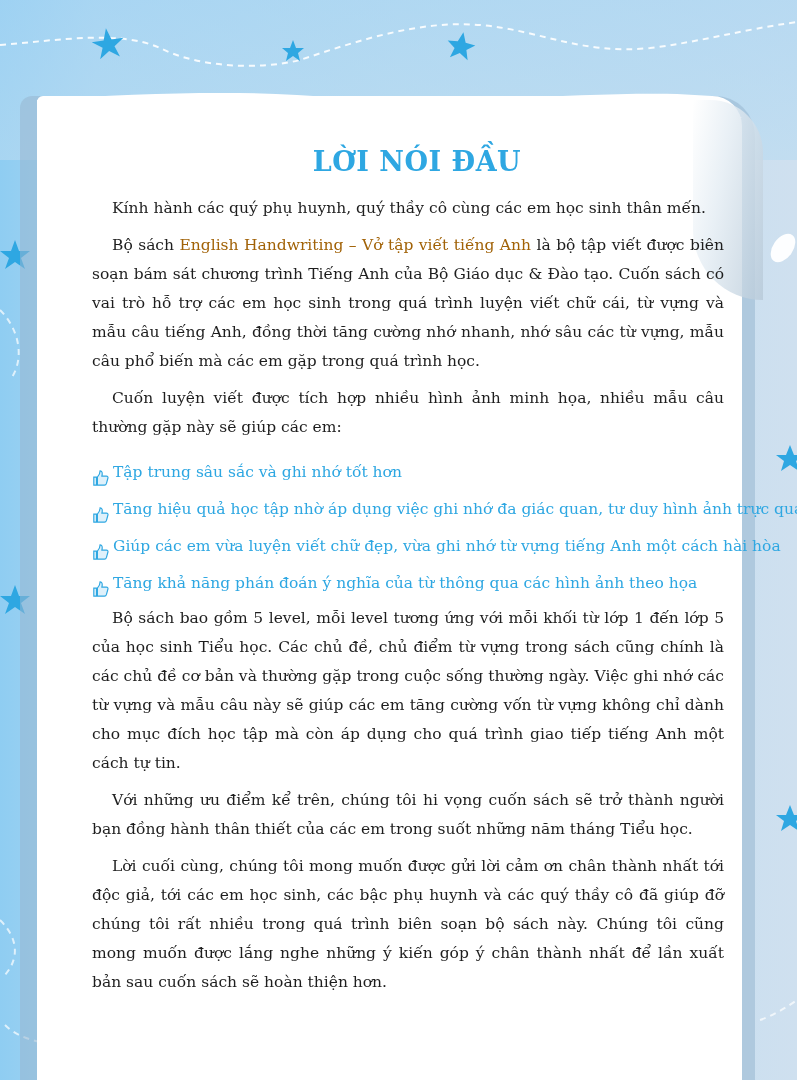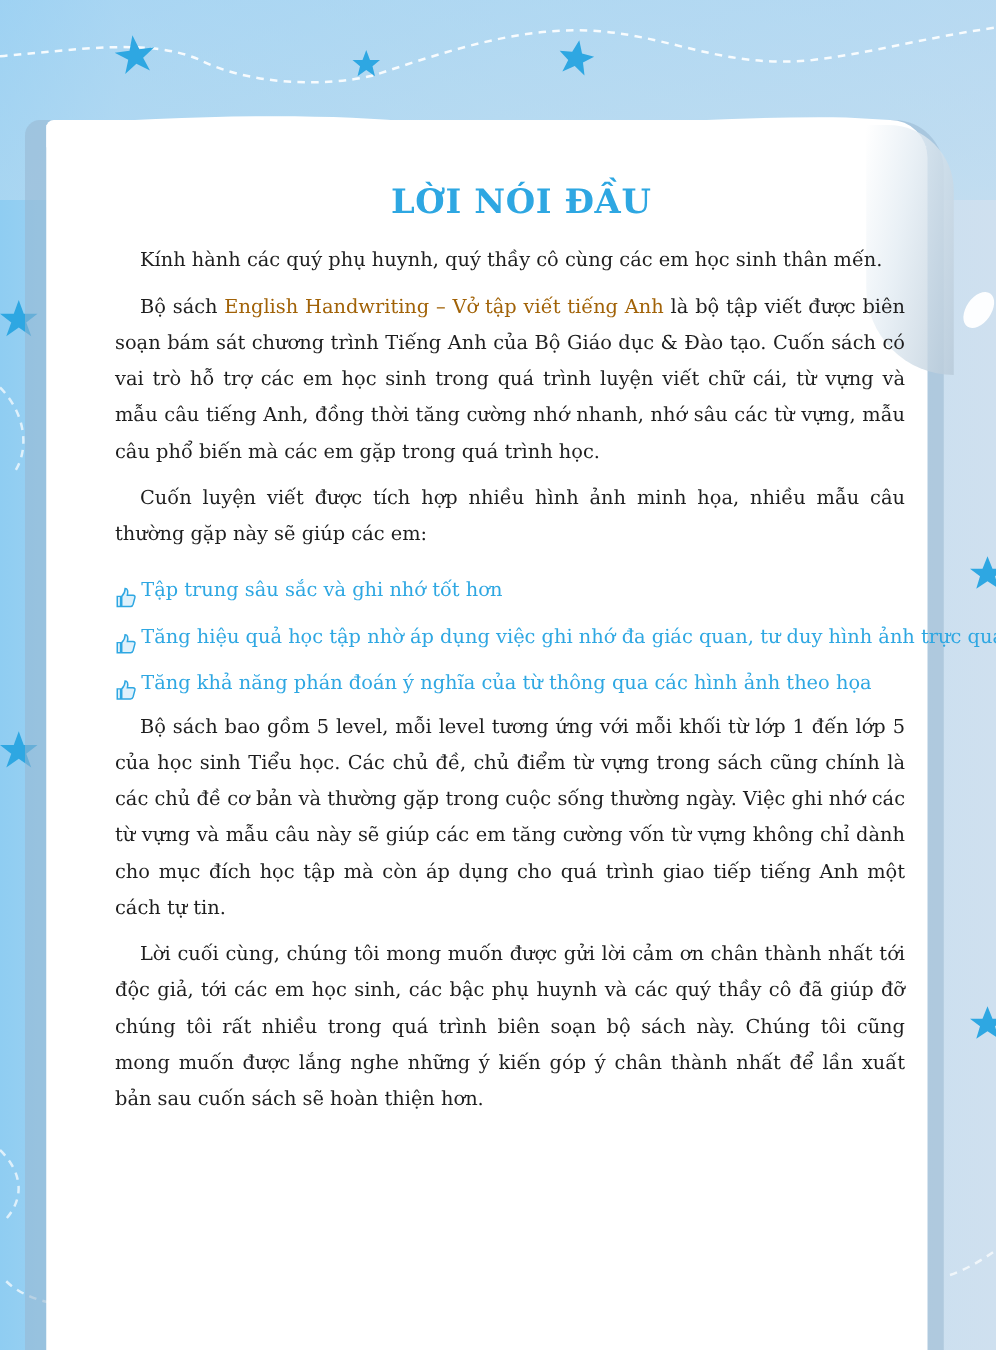--- a/index.html
+++ b/index.html
@@ -100,20 +100,27 @@
     <li>
       <svg class="thumb" viewBox="0 0 20 20">
           <path d="M2,9 h3 v9 h-3 z M6,9 C8,7 9,5 9,2 C11,2 12,4 11,8 h5 c1.5,0 2,1 1.7,2 l-1.6,6 c-.3,1 -1,2 -2.2,2 H6 z" fill="#dff1fb" stroke="#2ea7e2" stroke-width="1.3"></path>
         </svg>
       <span>Tăng hiệu quả học tập nhờ áp dụng việc ghi nhớ đa giác quan, tư duy hình ảnh trực quan</span>
     </li>
     <li>
       <svg class="thumb" viewBox="0 0 20 20">
           <path d="M2,9 h3 v9 h-3 z M6,9 C8,7 9,5 9,2 C11,2 12,4 11,8 h5 c1.5,0 2,1 1.7,2 l-1.6,6 c-.3,1 -1,2 -2.2,2 H6 z" fill="#dff1fb" stroke="#2ea7e2" stroke-width="1.3"></path>
         </svg>
+      <span>Giúp các em vừa luyện viết chữ đẹp, vừa ghi nhớ từ vựng tiếng Anh một cách hài hòa</span>
+    </li>
+    <li>
+      <svg class="thumb" viewBox="0 0 20 20">
+          <path d="M2,9 h3 v9 h-3 z M6,9 C8,7 9,5 9,2 C11,2 12,4 11,8 h5 c1.5,0 2,1 1.7,2 l-1.6,6 c-.3,1 -1,2 -2.2,2 H6 z" fill="#dff1fb" stroke="#2ea7e2" stroke-width="1.3"></path>
+        </svg>
       <span>Tăng khả năng phán đoán ý nghĩa của từ thông qua các hình ảnh theo họa</span>
     </li>
   </ul>
 
   <p class="indent">Bộ sách bao gồm 5 level, mỗi level tương ứng với mỗi khối từ lớp 1 đến lớp 5 của học sinh Tiểu học. Các chủ đề, chủ điểm từ vựng trong sách cũng chính là các chủ đề cơ bản và thường gặp trong cuộc sống thường ngày. Việc ghi nhớ các từ vựng và mẫu câu này sẽ giúp các em tăng cường vốn từ vựng không chỉ dành cho mục đích học tập mà còn áp dụng cho quá trình giao tiếp tiếng Anh một cách tự tin.</p>
+  <p class="indent">Với những ưu điểm kể trên, chúng tôi hi vọng cuốn sách sẽ trở thành người bạn đồng hành thân thiết của các em trong suốt những năm tháng Tiểu học.</p>
   <p class="indent">Lời cuối cùng, chúng tôi mong muốn được gửi lời cảm ơn chân thành nhất tới độc giả, tới các em học sinh, các bậc phụ huynh và các quý thầy cô đã giúp đỡ chúng tôi rất nhiều trong quá trình biên soạn bộ sách này. Chúng tôi cũng mong muốn được lắng nghe những ý kiến góp ý chân thành nhất để lần xuất bản sau cuốn sách sẽ hoàn thiện hơn.</p>
 
 </div>
 
 </body></html>

